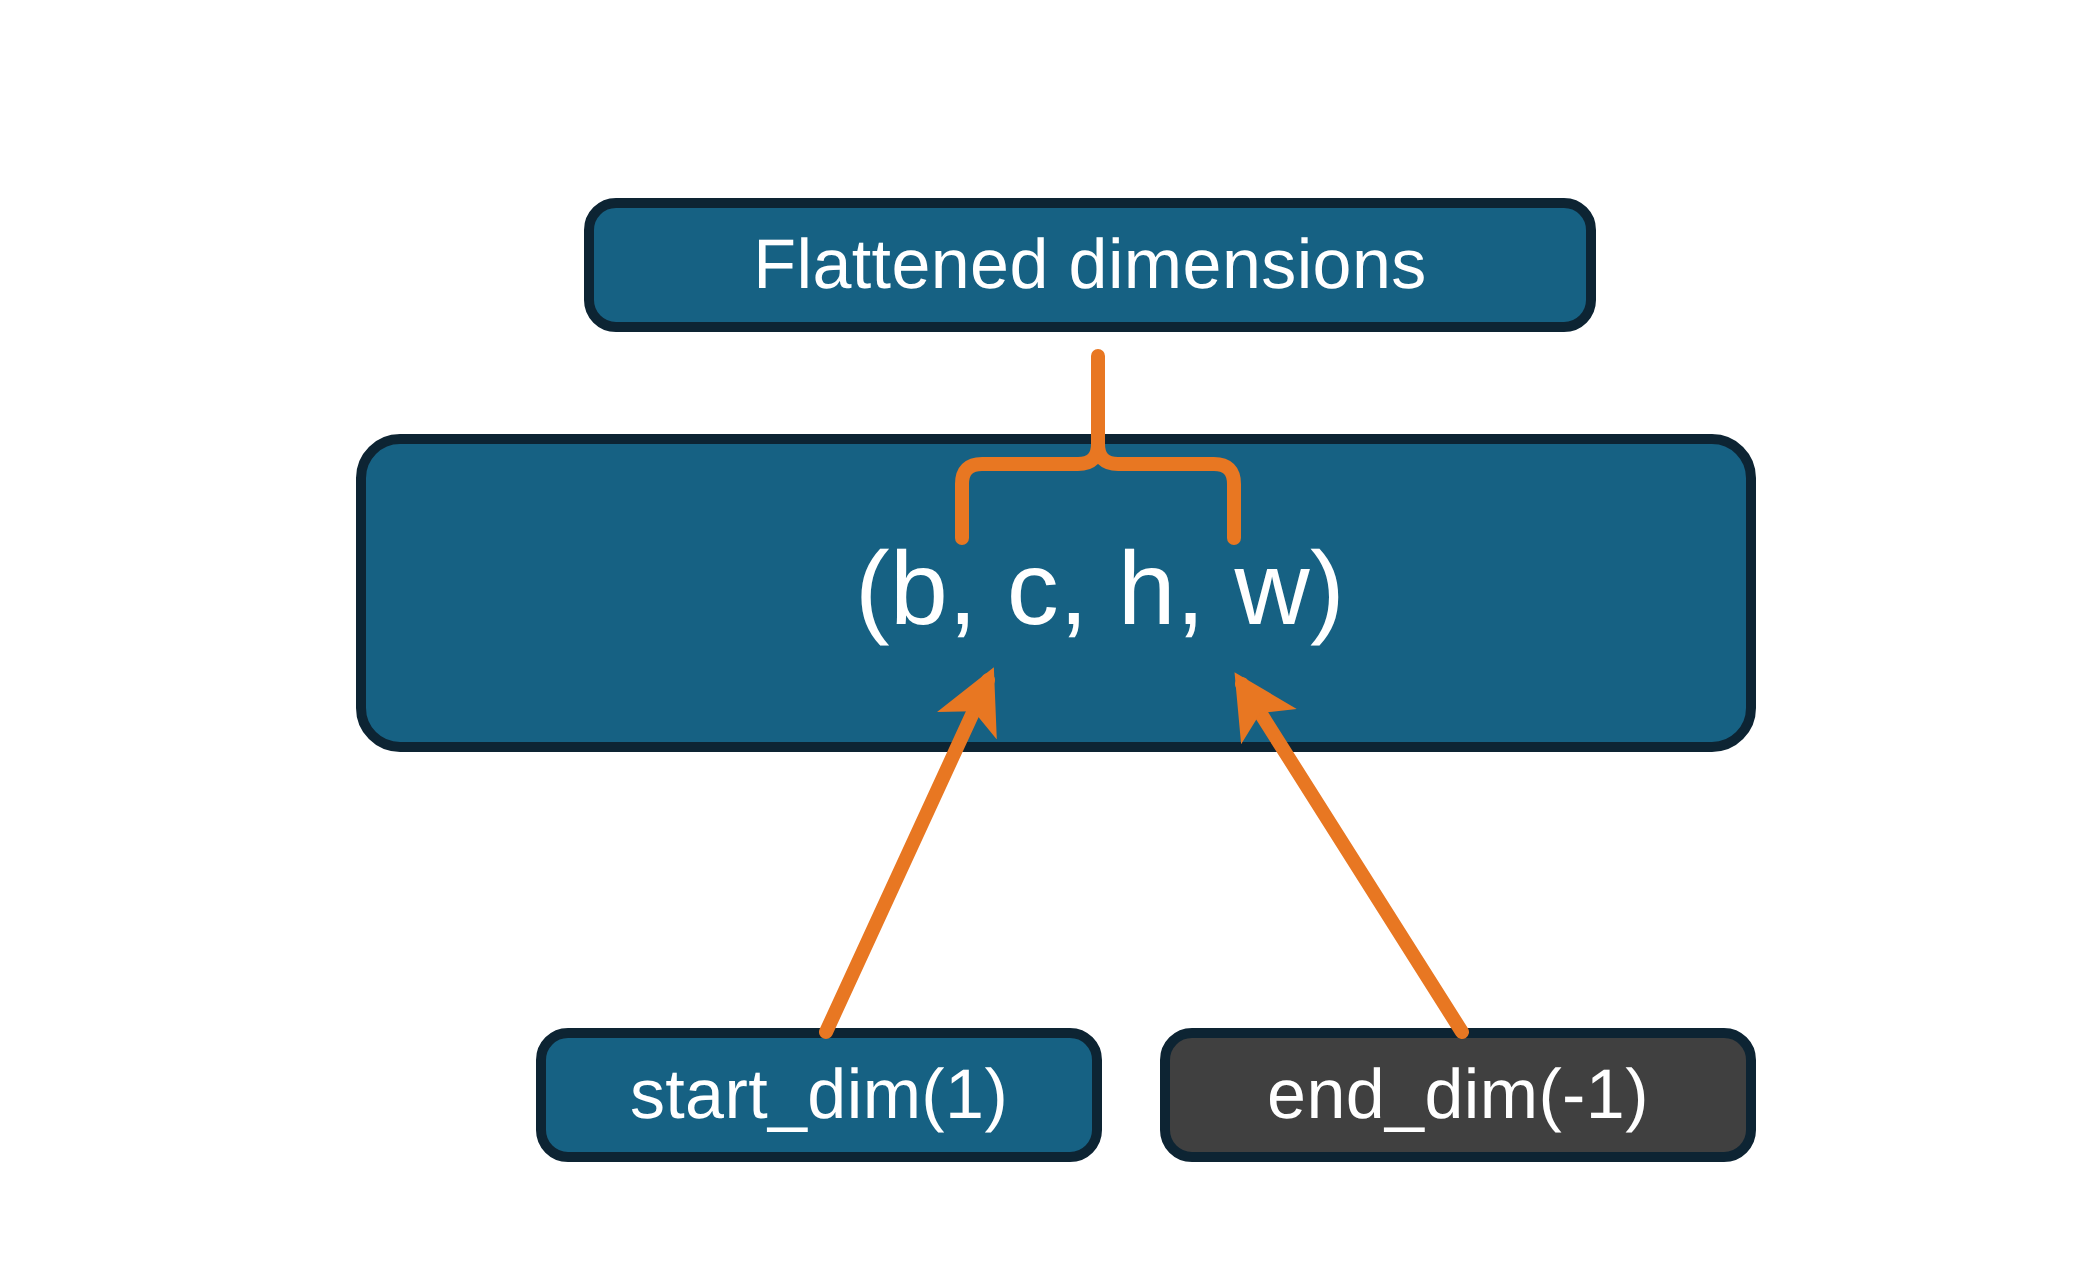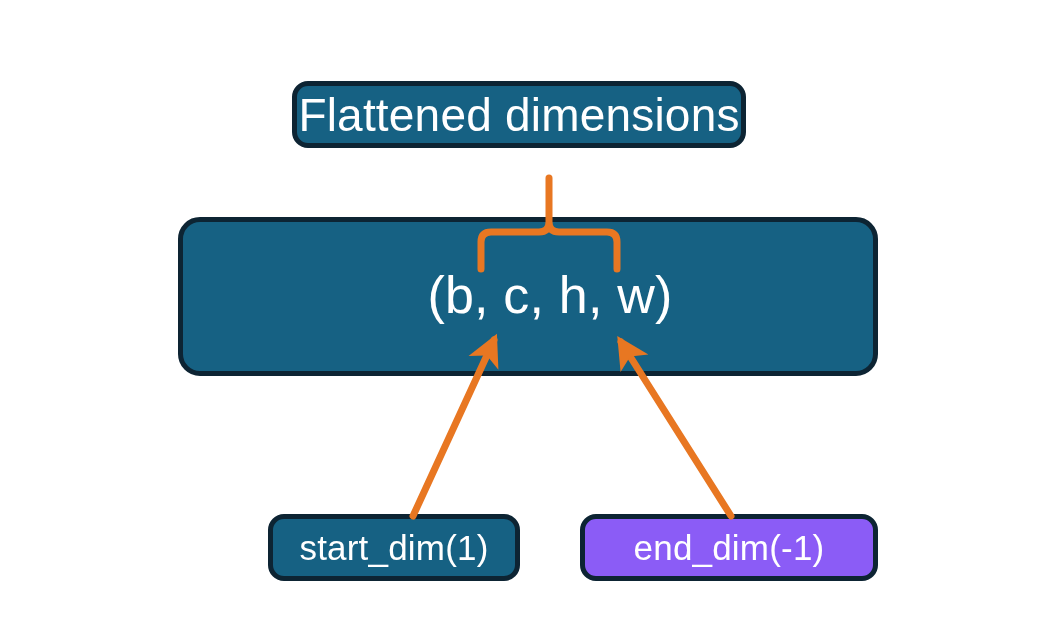--- a/index.html
+++ b/index.html
@@ -30,41 +30,41 @@
     color: #ffffff;
     font-family: "Liberation Sans", sans-serif;
     font-weight: 400;
     line-height: 1;
     letter-spacing: 0.2px;
     white-space: nowrap;
     z-index: 2;
   }
   #node-flattened {
     left: 292px;
-    top: 81px;
-    width: 454px;
+    top: 99px;
+    width: 506px;
     height: 67px;
-    font-size: 46px;
+    font-size: 35px;
   }
   #node-shape {
     left: 178px;
     top: 217px;
     width: 700px;
     height: 159px;
     border-radius: 22px;
     font-size: 0;
   }
   #node-shape .shape-text {
     font-size: 52px;
     transform: translateY(-2px);
   }
   #node-start-dim {
     left: 268px;
     top: 514px;
-    width: 252px;
+    width: 283px;
     height: 67px;
     font-size: 35px;
   }
   #node-end-dim {
     left: 580px;
     top: 514px;
     width: 298px;
     height: 67px;
     font-size: 35px;
   }
@@ -105,21 +105,21 @@
   </div>
 
   <div class="node" id="node-shape" style="background: rgb(22, 97, 131); border-color: rgb(13, 36, 51); color: rgb(255, 255, 255); padding-left: 44px;">
     <span class="shape-text">(b, c, h, w)</span>
   </div>
 
   <div class="node" id="node-start-dim" style="background: rgb(22, 97, 131); border-color: rgb(13, 36, 51); color: rgb(255, 255, 255);">
     <span>start_dim(1)</span>
   </div>
 
-  <div class="node" id="node-end-dim" style="background: #8b5cf6; border-color: rgb(13, 36, 51); color: rgb(255, 255, 255);">
+  <div class="node" id="node-end-dim" style="background: #404040; border-color: rgb(13, 36, 51); color: rgb(255, 255, 255);">
     <span>end_dim(-1)</span>
   </div>
 
   <svg id="connectors" viewBox="0 0 1038 632" xmlns="http://www.w3.org/2000/svg" aria-hidden="true">
 
     <path id="brace-flattened" d="M 481,269
              L 481,242
              Q 481,232 491,232
              L 539,232
              Q 549,232 549,222

